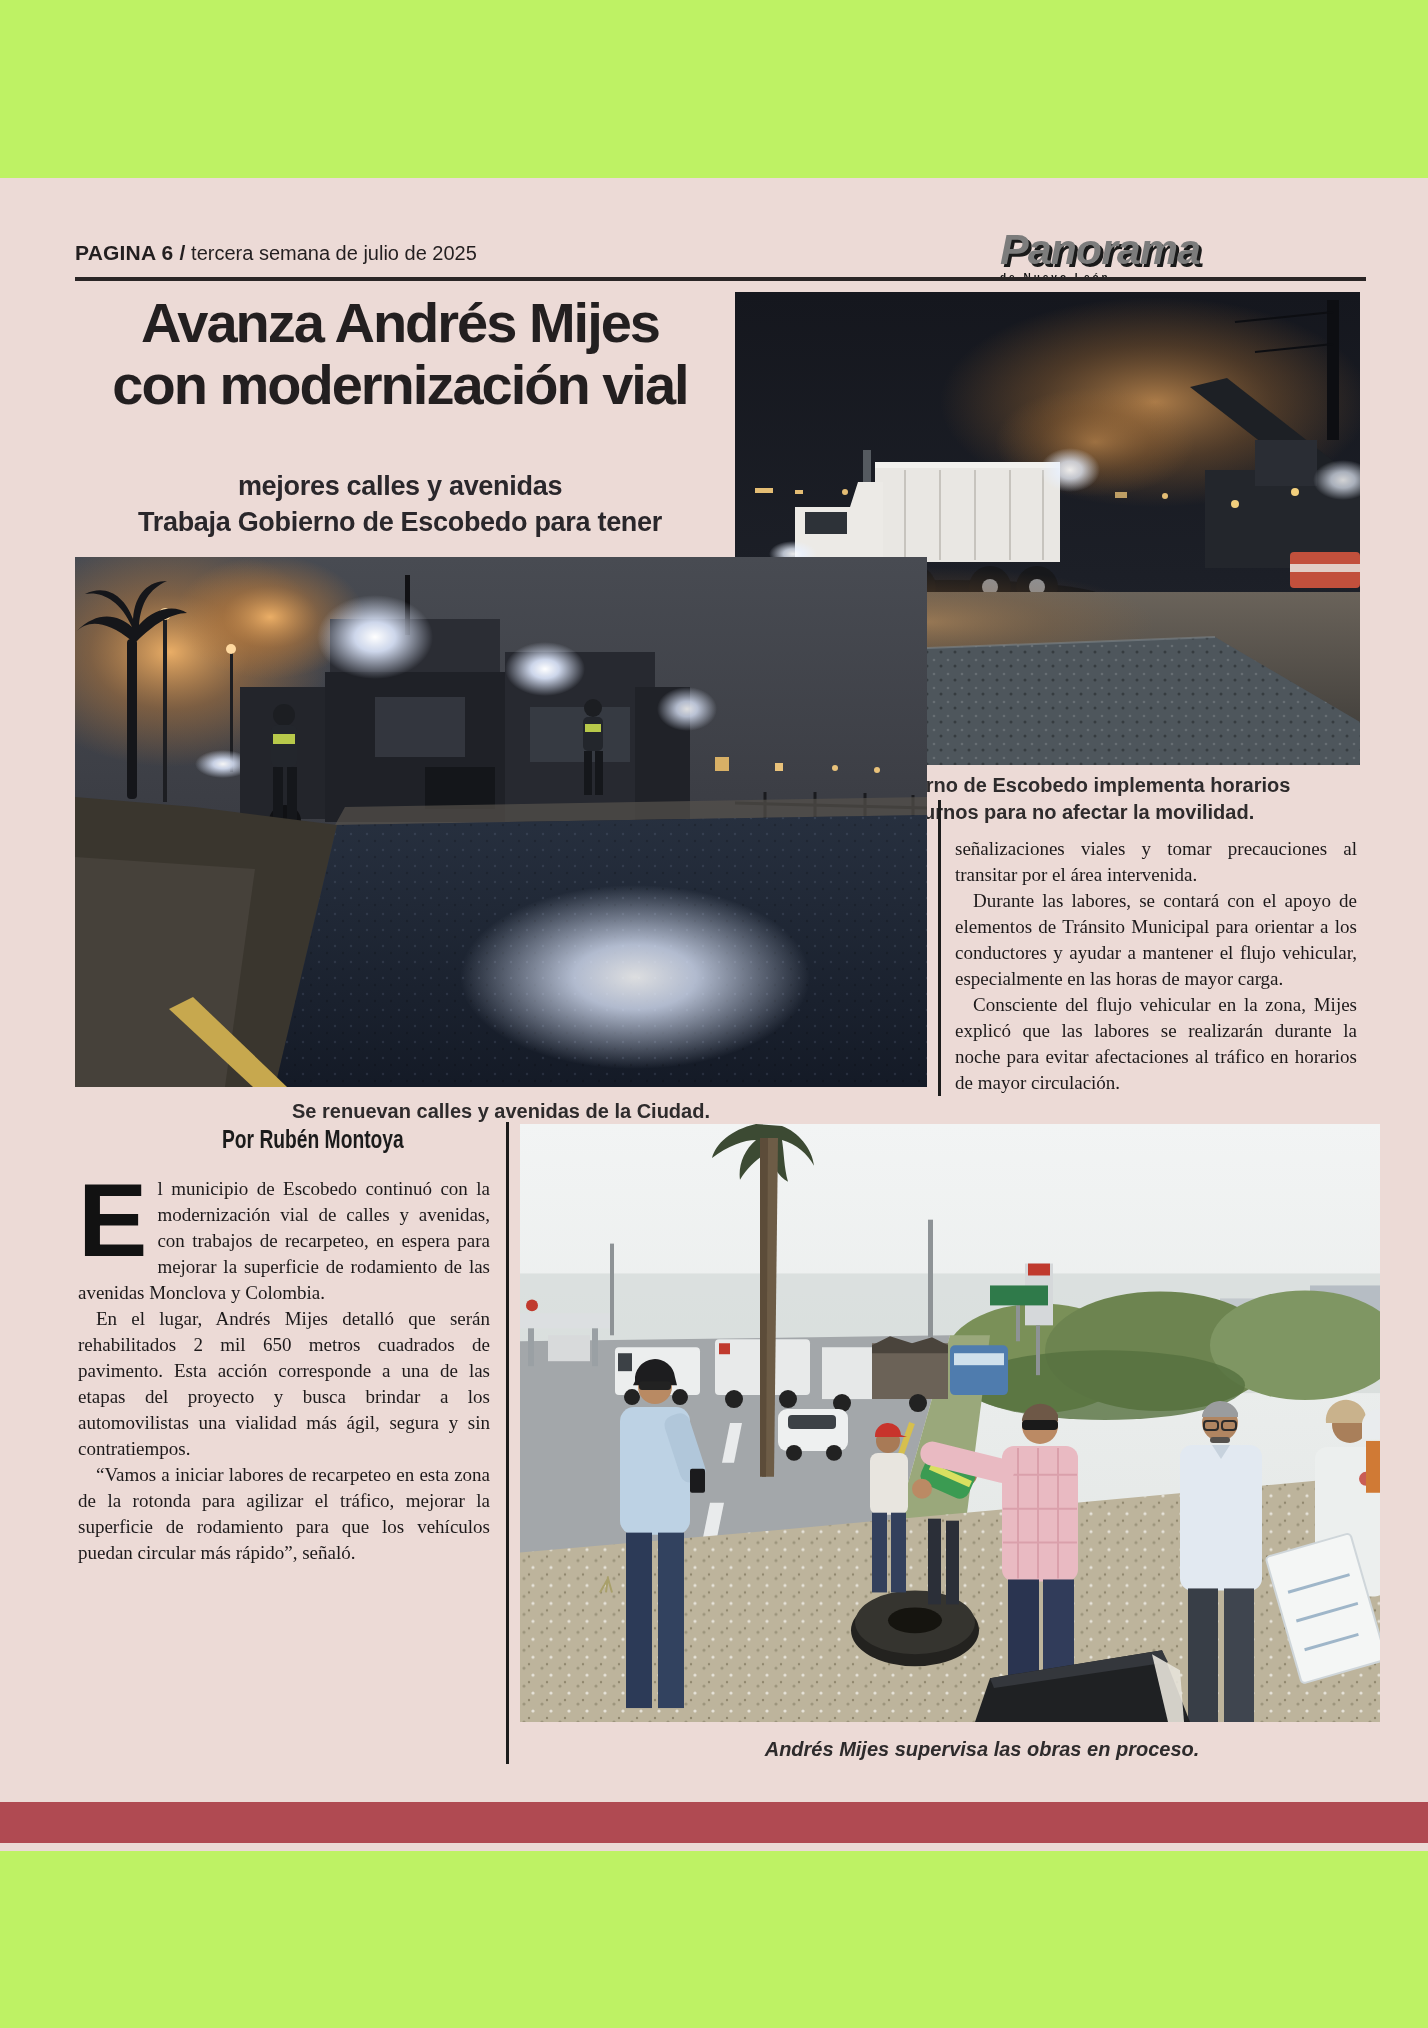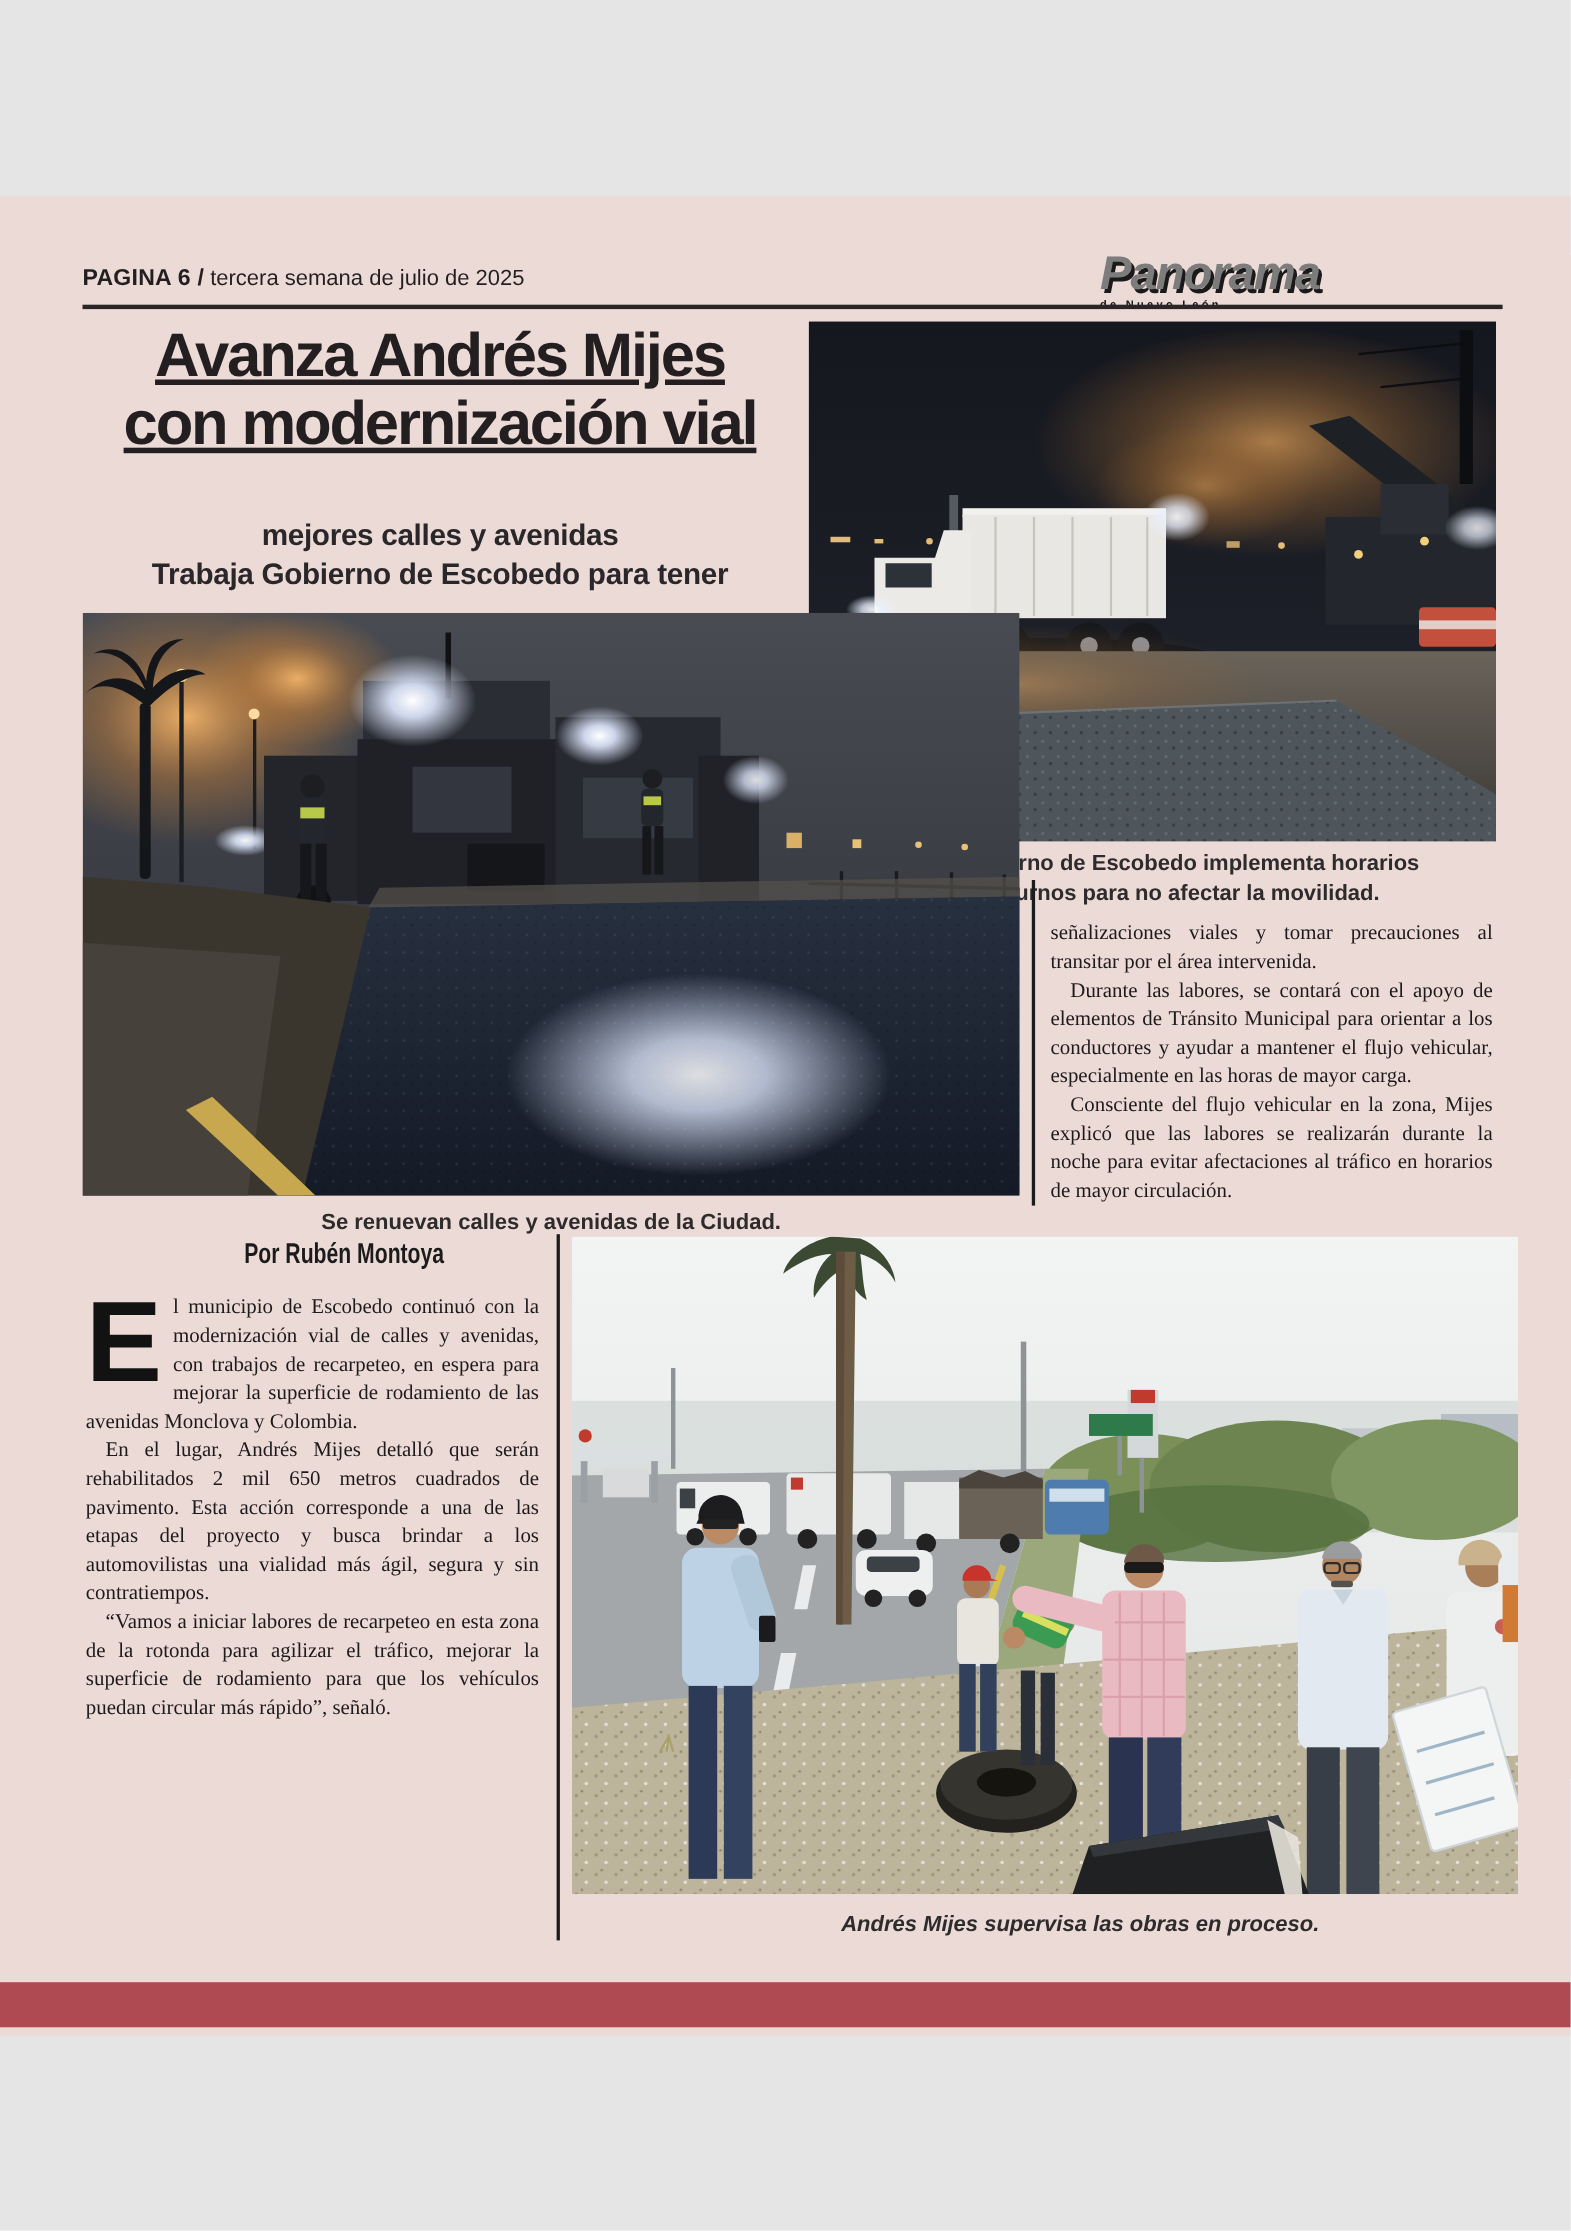--- a/index.html
+++ b/index.html
@@ -1,33 +1,33 @@
 <!DOCTYPE html>
 <html lang="es"><head>
 <meta charset="utf-8">
 <style>
   html,body{margin:0;padding:0;background:#ffffff;}
-  .page{position:relative;width:1428px;height:2028px;background:#e5e5e5;overflow:hidden;
+  .page{position:relative;width:1428px;height:2028px;background:#bef264;overflow:hidden;
         font-family:"Liberation Sans","DejaVu Sans",sans-serif;}
   .pink-panel{position:absolute;left:0;top:178px;width:1428px;height:1673px;background:#ecdad6;}
   .abs{position:absolute;}
 
   
   .header-row{left:75px;top:241px;font-size:20px;color:#231f20;white-space:nowrap;}
   .page-label{font-weight:bold;font-size:21px;letter-spacing:.2px;}
   .date-label{font-size:20px;}
   .logo{left:1000px;top:228px;width:368px;text-align:left;line-height:1;}
   .logo-title{font-style:italic;font-weight:bold;font-size:43px;letter-spacing:-1px;
               color:#7c7c7c;text-shadow:3px 3px 0 #1a1a1a;}
   .logo-sub{font-size:10px;font-weight:bold;letter-spacing:3px;color:#141414;margin-top:2px;padding-right:26px;}
   .header-rule{left:75px;top:277px;width:1291px;height:4px;background:#2a2526;}
 
   
   .headline{left:78px;top:292px;width:644px;text-align:center;color:#231f20;
-            font-weight:bold;font-size:56px;line-height:62px;letter-spacing:-2px;text-decoration:underline;}
+            font-weight:bold;font-size:56px;line-height:62px;letter-spacing:-2px;}
   .subheadline{left:98px;top:468px;width:604px;text-align:center;color:#2a272b;
                font-weight:bold;font-size:27px;line-height:36px;letter-spacing:-.3px;}
 
   
   .photo{overflow:hidden;}
   .photo svg{display:block;width:100%;height:100%;}
   .photo-top-right{left:735px;top:292px;width:625px;height:473px;}
   .photo-main{left:75px;top:557px;width:852px;height:530px;}
   .photo-bottom{left:520px;top:1124px;width:860px;height:598px;}
 

